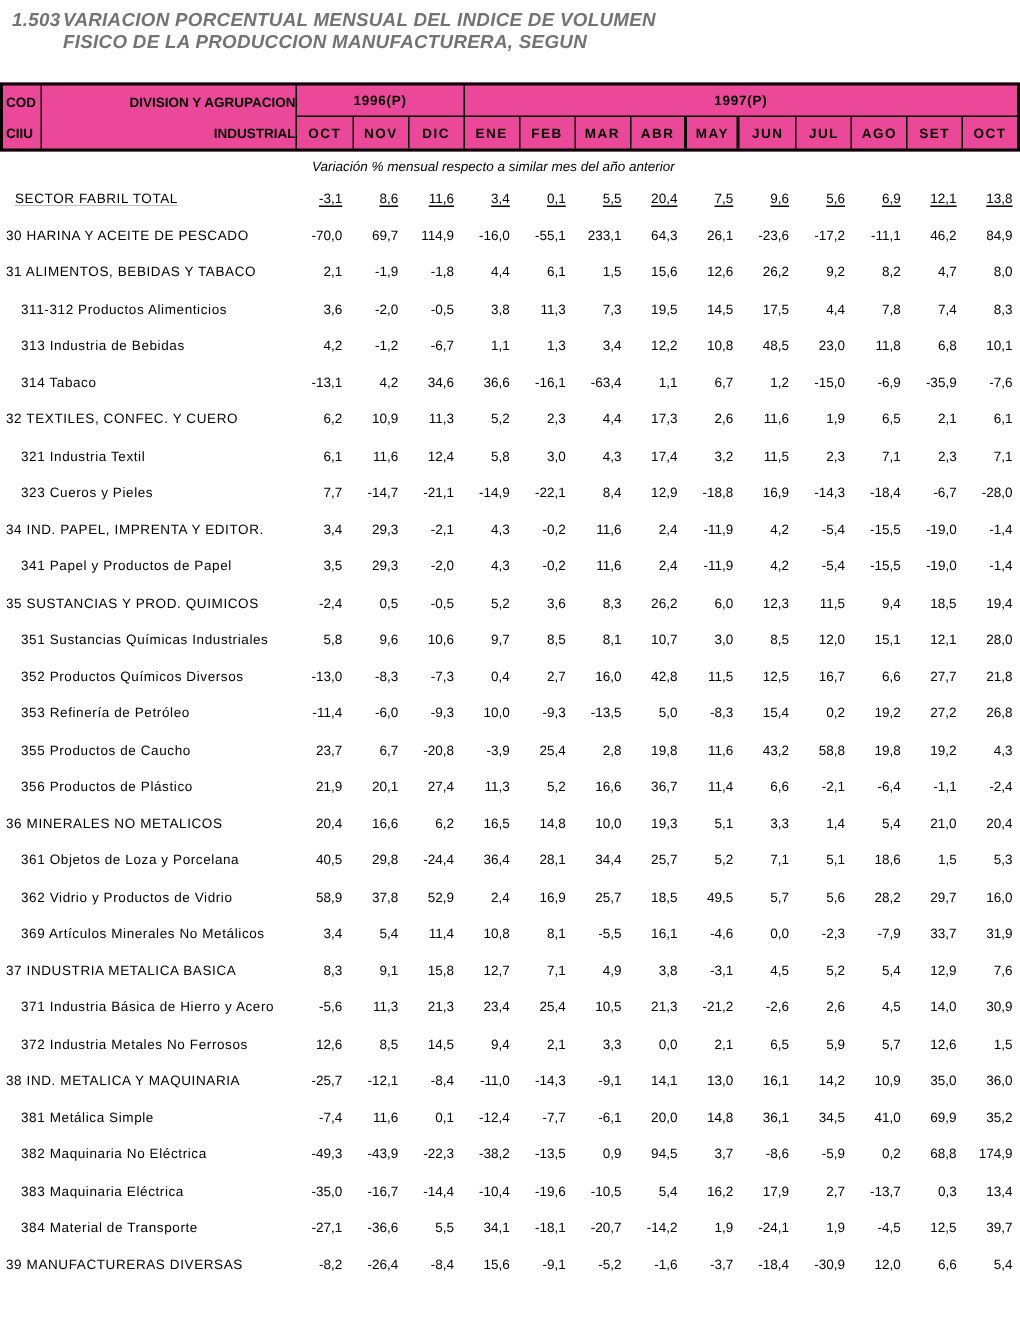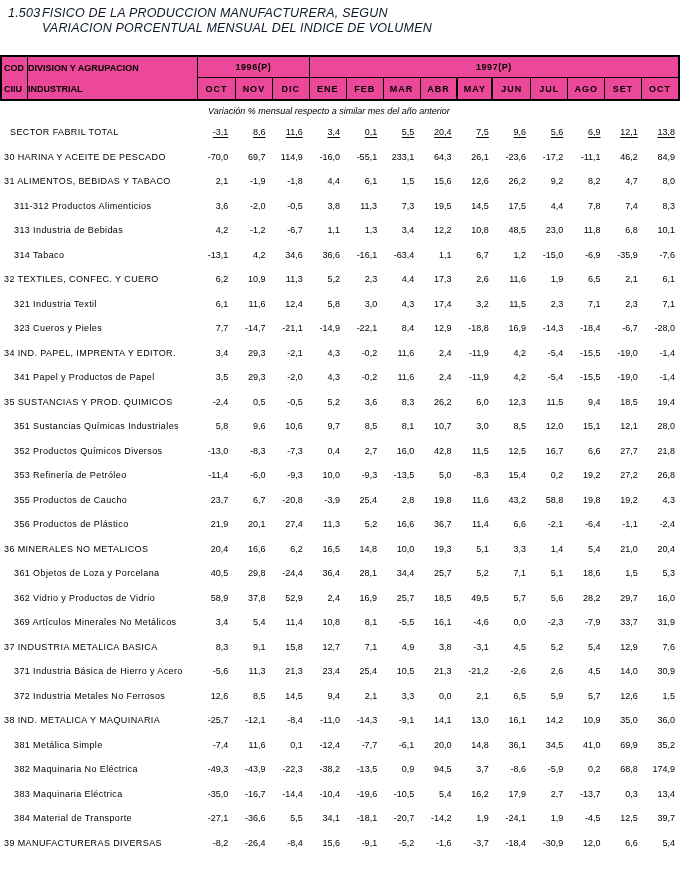--- a/index.html
+++ b/index.html
@@ -9,25 +9,25 @@
     background:#ffffff;
     color:#000;
     font-family:"Liberation Sans", sans-serif;
     overflow:hidden;
     box-sizing:border-box;
   }
   
   .title{
     display:flex;
     padding:6px 0 0 8px;
-    font-weight:normal;
+    font-weight:bold;
     font-style:italic;
     font-size:12.5px;
     line-height:15px;
-    color:#0f172a;
+    color:#737373;
     letter-spacing:0.2px;
   }
   .title-num{width:34px;flex:0 0 34px;}
   
   .hdr{
     margin-top:19px;
     display:grid;
     grid-template-columns:26px 170px repeat(13, 1fr);
     grid-template-rows:21px 21px;
     background:#00ffff;
@@ -39,21 +39,21 @@
   .cell-cod{
     grid-column:1;grid-row:1/3;
     border-right:1px solid #000;
     display:flex;flex-direction:column;justify-content:space-around;
     padding-left:2px;
   }
   .cell-div{
     grid-column:2;grid-row:1/3;
     border-right:1px solid #000;
     display:flex;flex-direction:column;justify-content:space-around;
-    text-align:left;
+    text-align:right;
   }
   .cell-y1996{
     grid-column:3/6;grid-row:1;
     border-bottom:1px solid #000;
     display:flex;align-items:center;justify-content:center;
     letter-spacing:0.5px;
   }
   .cell-y1997{
     grid-column:6/16;grid-row:1;
     border-left:1px solid #000;
@@ -114,22 +114,22 @@
   }
 </style>
 </head>
 <body>
 
 <div class="page" style="color: rgb(0, 0, 0);">
 
   <div class="title">
     <div class="title-num">1.503</div>
     <div class="title-lines">
+      <div>VARIACION PORCENTUAL MENSUAL DEL INDICE DE VOLUMEN</div>
       <div>FISICO DE LA PRODUCCION MANUFACTURERA, SEGUN</div>
-      <div>VARIACION PORCENTUAL MENSUAL DEL INDICE DE VOLUMEN</div>
     </div>
   </div>
 
   <div class="hdr" style="background: #ec4899;">
     <div class="cell-cod">
       <span>COD</span>
       <span>CIIU</span>
     </div>
     <div class="cell-div">
       <span>DIVISION Y AGRUPACION</span>

